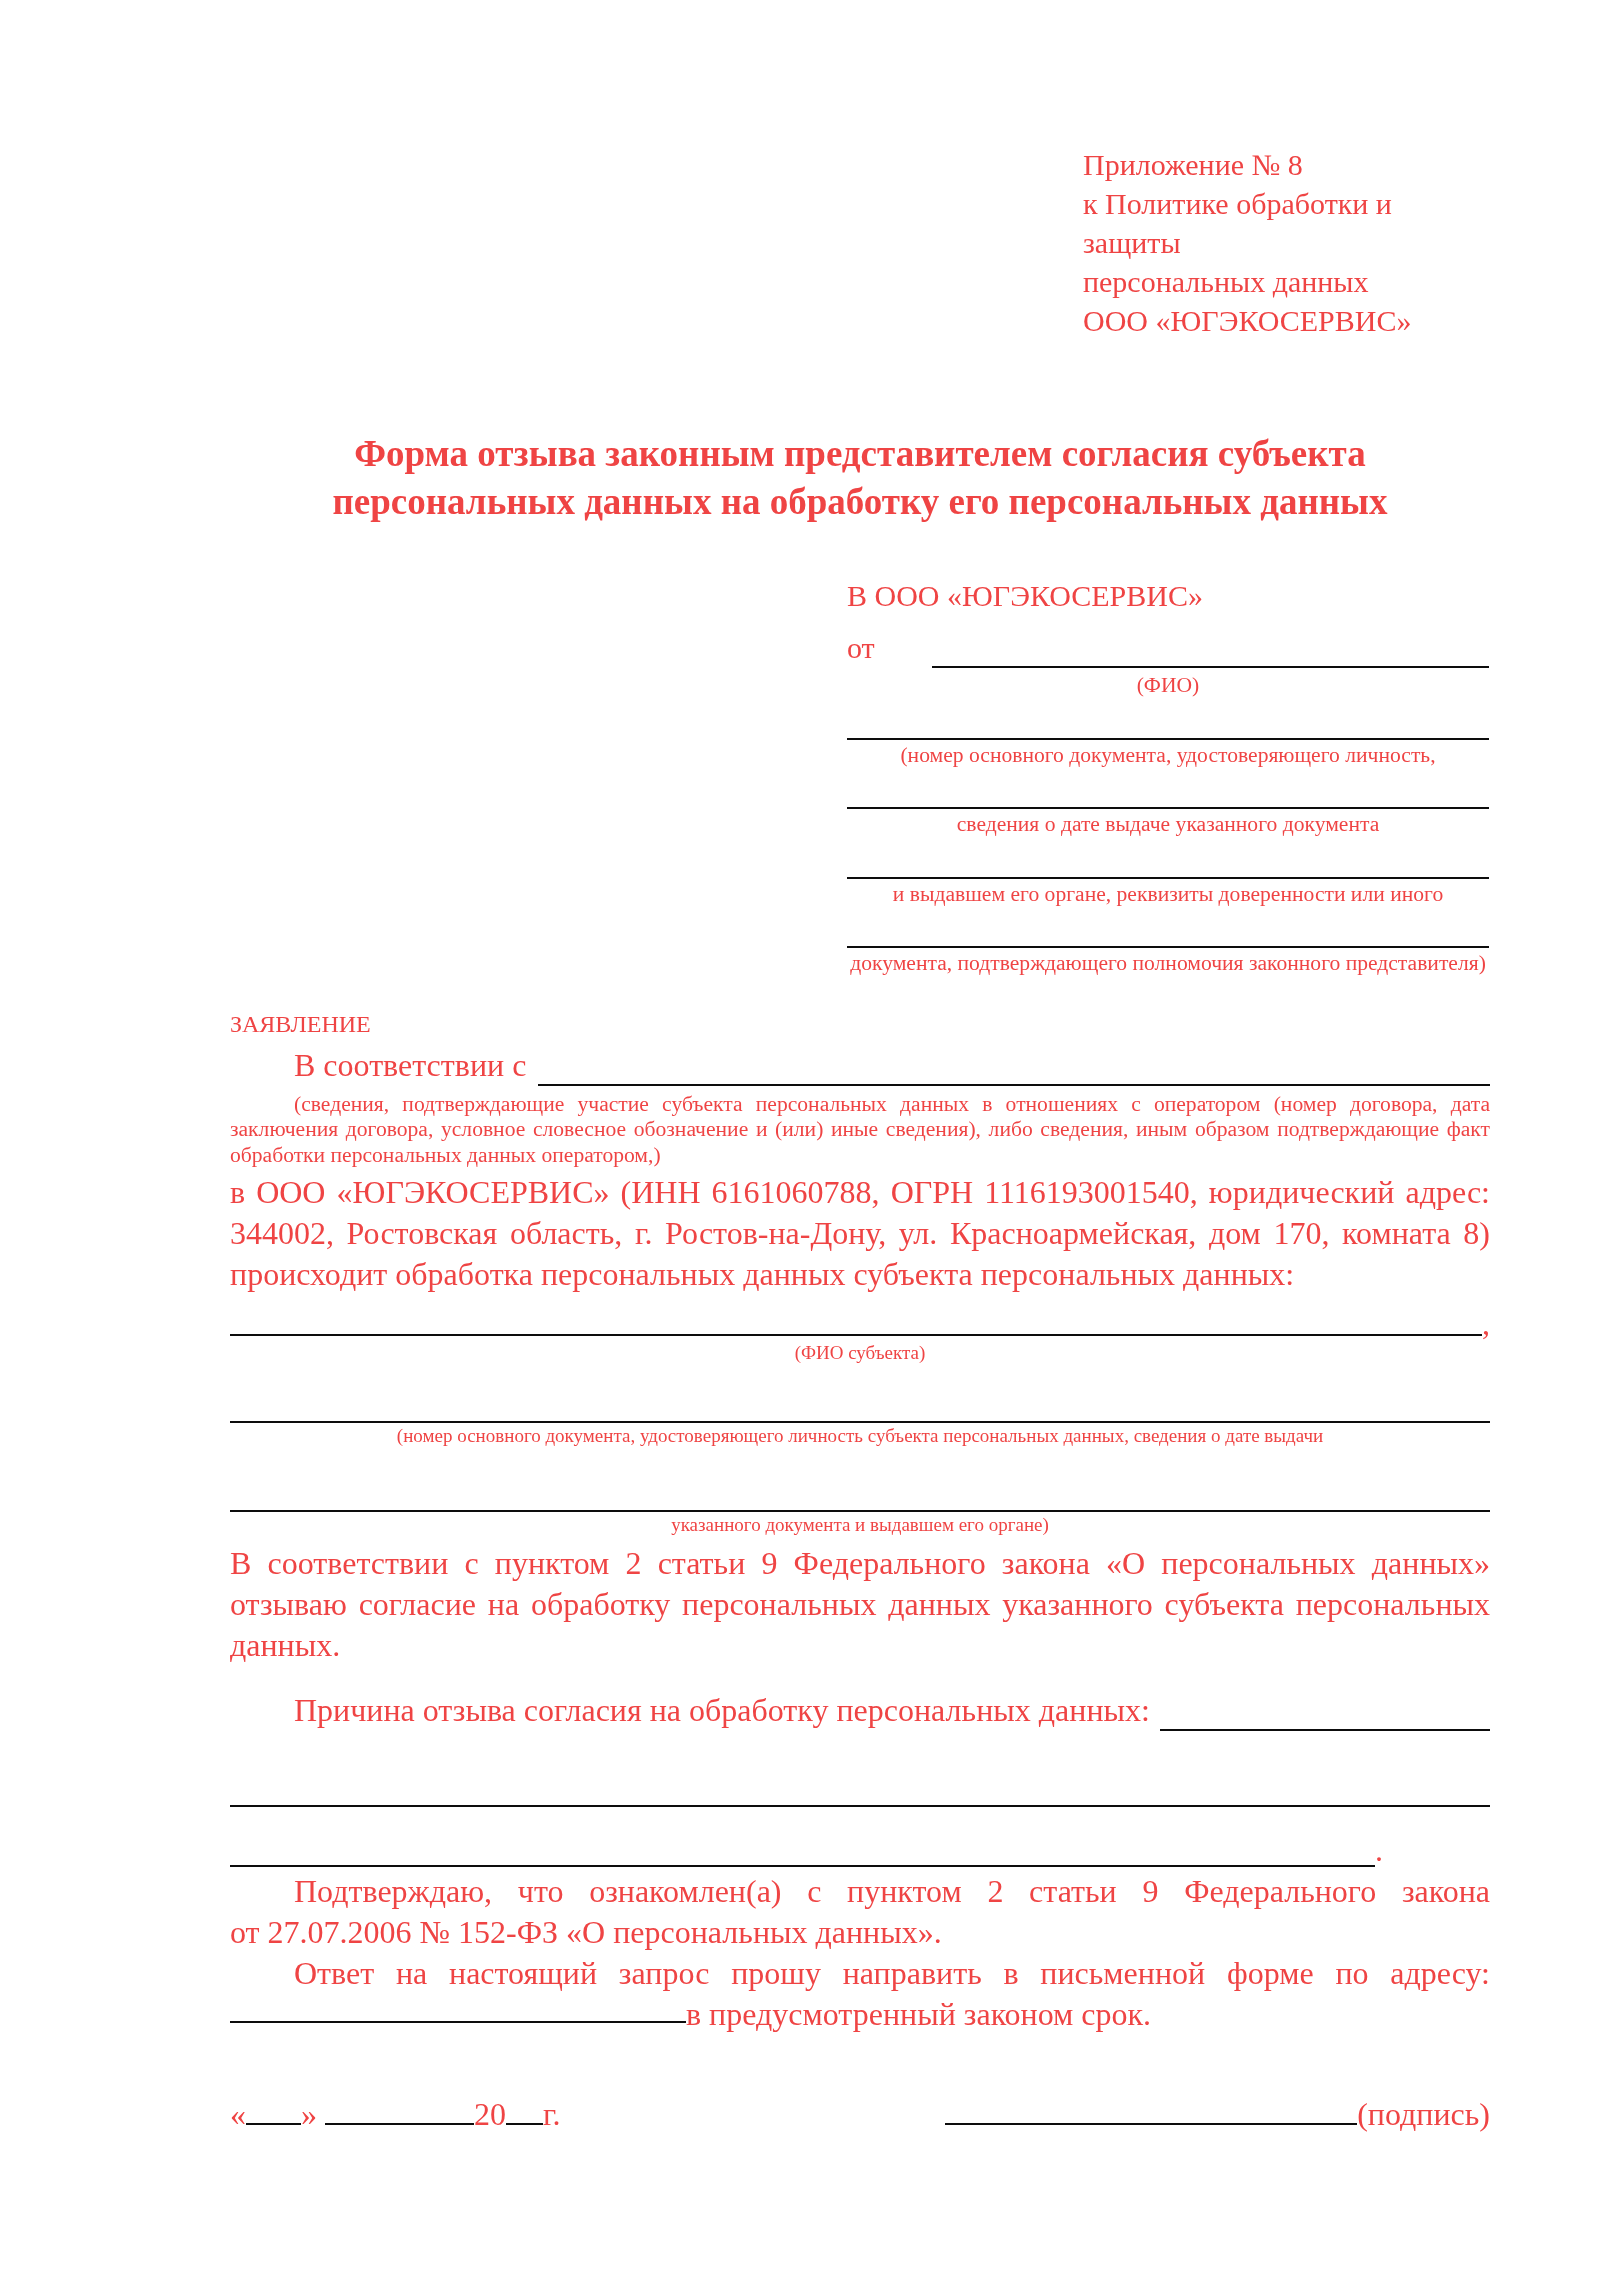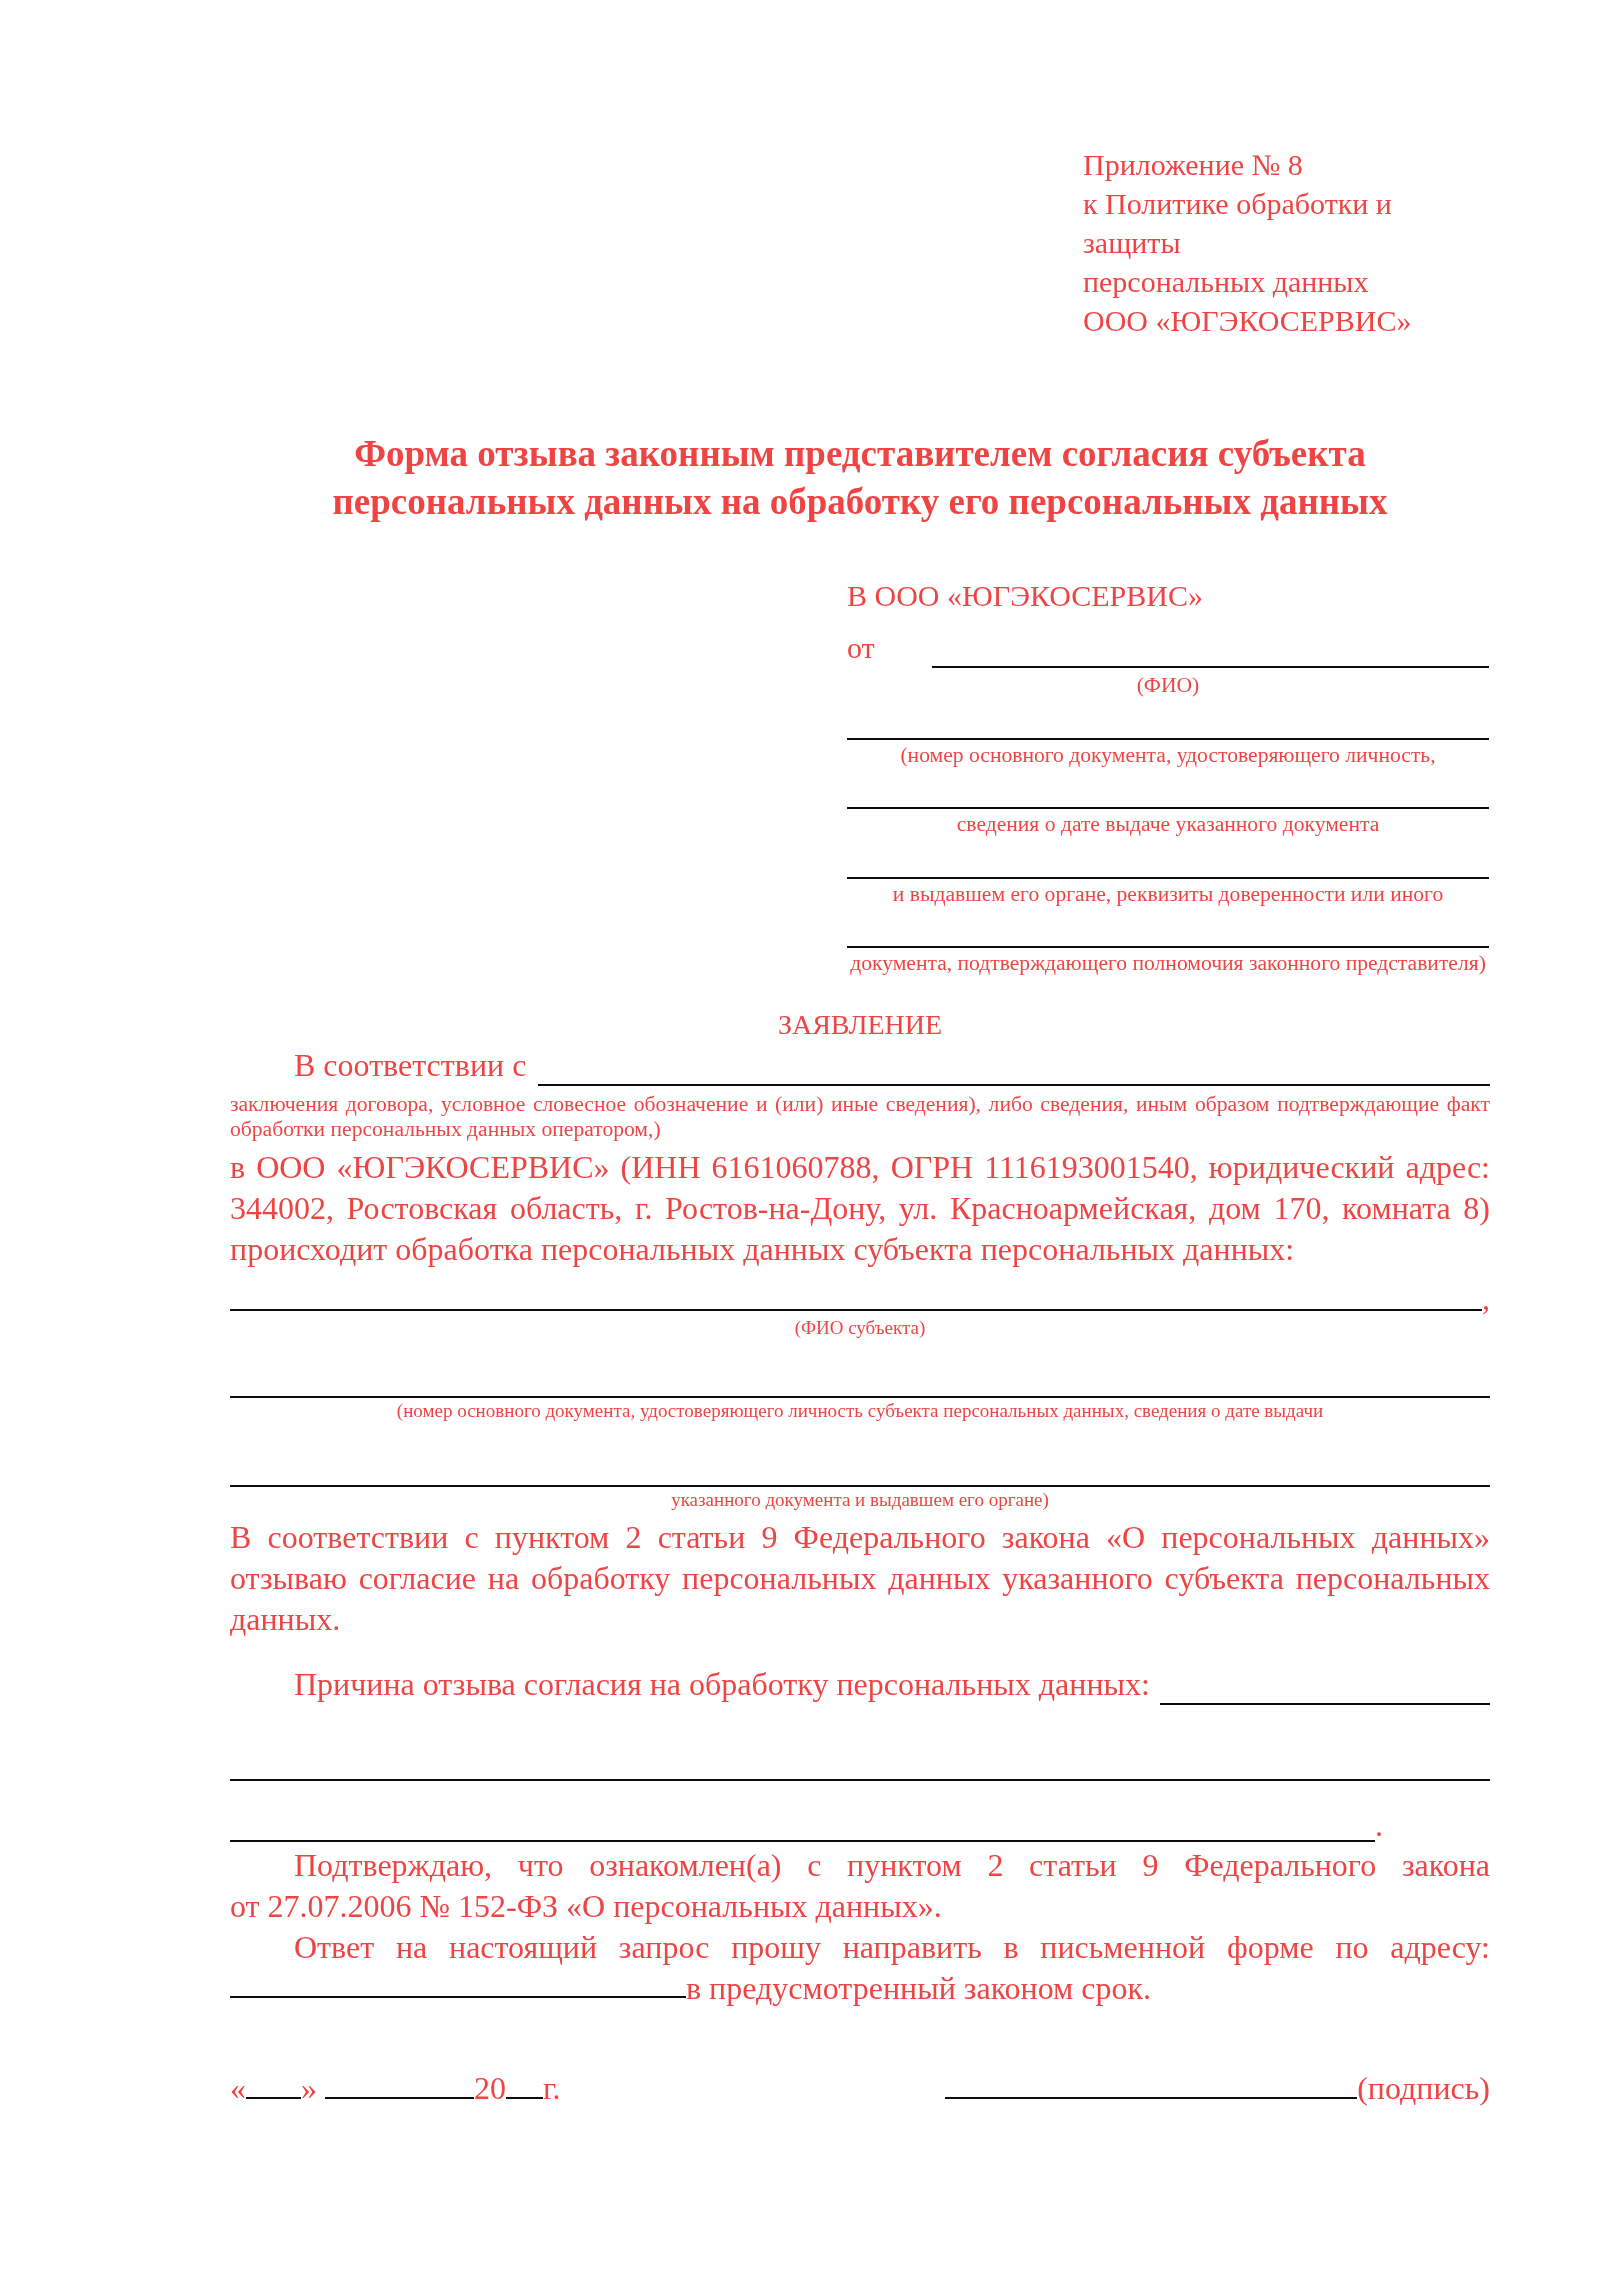--- a/index.html
+++ b/index.html
@@ -24,21 +24,21 @@
   
   .addressee { margin-left: 617px; width: 642px; margin-top: 49px; font-size: 30px; }
   .addr-to { line-height: 41px; }
   .from-row { display: flex; margin-top: 15px; height: 41px; gap: 44px; }
   .from-label { margin-right: 13.7px; }
   .fill { flex: 1; border-bottom: 2.9px solid #0d0d0d; margin-bottom: 3.9px; }
   .addressee .cap { font-size: 21.6px; line-height: 26.5px; text-align: center; }
   .addressee .blank-line { height: 39px; border-bottom: 2.9px solid #0d0d0d; margin-bottom: 2px; }
 
   
-  .heading { margin-top: 27.4px; font-size: 28px; line-height: 41px; text-align: center; }
+  .heading { margin-top: 27.4px; font-size: 24px; line-height: 41px; }
   .intro-row { display: flex; padding-left: 64px; margin-top: 2px; height: 43px; font-size: 32px; }
   .intro-label { margin-right: 11.8px; white-space: nowrap; }
 
   .small-print { margin-top: 2px; }
   .sline { font-size: 21.6px; line-height: 25.5px; text-align: justify; text-align-last: justify; }
   .sline.first { padding-left: 64px; }
   .sline.last { text-align-last: left; }
 
   .jline { font-size: 32px; line-height: 41px; text-align: justify; text-align-last: justify; }
   .jline.last { text-align-last: left; }
@@ -111,20 +111,21 @@
     </div>
 
     <div class="heading">ЗАЯВЛЕНИЕ</div>
 
     <div class="intro-row">
       <span class="intro-label">В соответствии с</span>
       <span class="fill"></span>
     </div>
 
     <div class="small-print">
+      <div class="sline first">(сведения, подтверждающие участие субъекта персональных данных в отношениях с оператором (номер договора, дата</div>
       <div class="sline">заключения договора, условное словесное обозначение и (или) иные сведения), либо сведения, иным образом подтверждающие факт</div>
       <div class="sline last">обработки персональных данных оператором,)</div>
     </div>
 
     <div class="para">
       <div class="jline">в ООО «ЮГЭКОСЕРВИС» (ИНН 6161060788, ОГРН 1116193001540, юридический адрес:</div>
       <div class="jline">344002, Ростовская область, г. Ростов-на-Дону, ул. Красноармейская, дом 170, комната 8)</div>
       <div class="jline last">происходит обработка персональных данных субъекта персональных данных:</div>
     </div>
 

